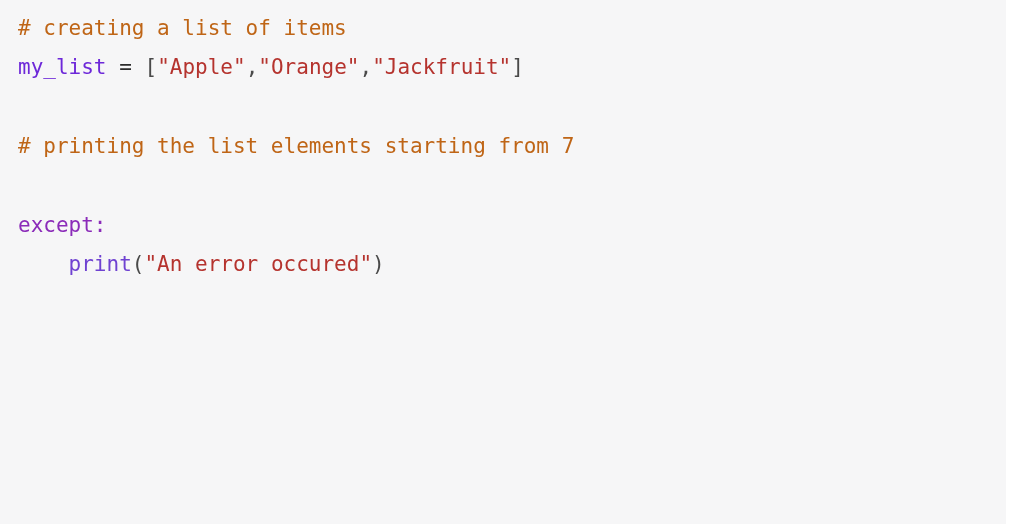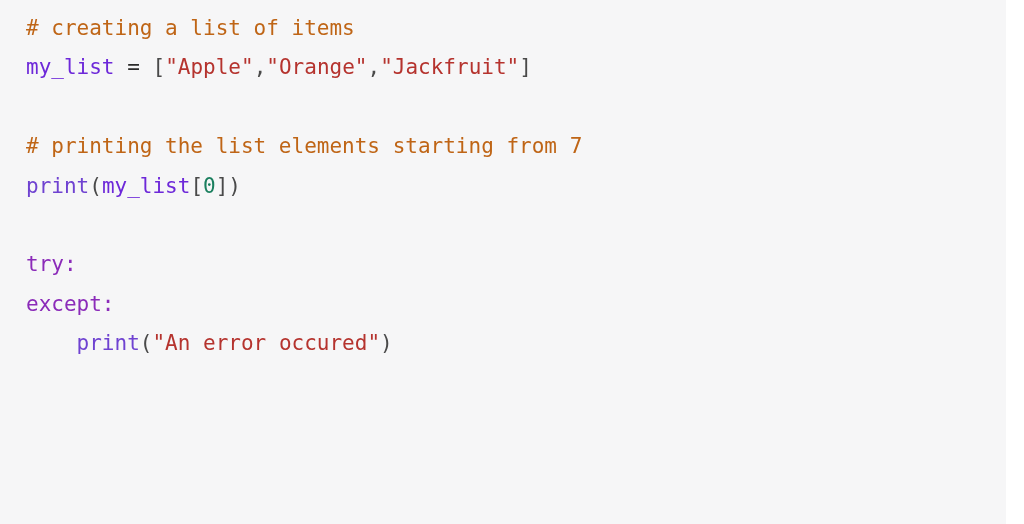--- a/index.html
+++ b/index.html
@@ -27,21 +27,20 @@
 
   .code-line {
     height: 39.4px;
     line-height: 39.4px;
     padding-left: 18px;
     font-size: 21px;
     font-family: "DejaVu Sans Mono", "Liberation Mono", monospace;
     white-space: pre;
     letter-spacing: 0px;
     color: #24292e;
-    margin-left: 8px;
   }
 
   .code-line.blank {
     height: 39.4px;
   }
 
   .tok { white-space: pre; }
   .tok-comment  { color: #bf6516; }
   .tok-string   { color: #b5332e; }
   .tok-number   { color: #1a7f5e; }
@@ -54,19 +53,17 @@
 </style>
 </head>
 <body style="background: rgb(255, 255, 255);">
 
 <div id="code-block" style="background: rgb(246, 246, 247);">
   <div id="code-lines">
       <div class="code-line"><span class="tok tok-comment"># creating a list of items</span></div>
       <div class="code-line"><span class="tok tok-name">my_list</span><span class="tok tok-plain"> </span><span class="tok tok-op">=</span><span class="tok tok-plain"> </span><span class="tok tok-punct">[</span><span class="tok tok-string">"Apple"</span><span class="tok tok-punct">,</span><span class="tok tok-string">"Orange"</span><span class="tok tok-punct">,</span><span class="tok tok-string">"Jackfruit"</span><span class="tok tok-punct">]</span></div>
       <div class="code-line blank">&nbsp;</div>
       <div class="code-line"><span class="tok tok-comment"># printing the list elements starting from 7</span></div>
-      <div class="code-line"><span class="tok tok-builtin">print</span><span class="tok tok-punct">(</span><span class="tok tok-name">my_list</span><span class="tok tok-punct">[</span><span class="tok tok-number">0</span><span class="tok tok-punct">]</span><span class="tok tok-punct">)</span></div>
       <div class="code-line blank">&nbsp;</div>
-      <div class="code-line"><span class="tok tok-keyword">try</span><span class="tok tok-keyword">:</span></div>
       <div class="code-line"><span class="tok tok-keyword">except</span><span class="tok tok-keyword">:</span></div>
       <div class="code-line"><span class="tok tok-plain">    </span><span class="tok tok-builtin">print</span><span class="tok tok-punct">(</span><span class="tok tok-string">"An error occured"</span><span class="tok tok-punct">)</span></div>
     </div>
 </div>
 
 </body></html>

